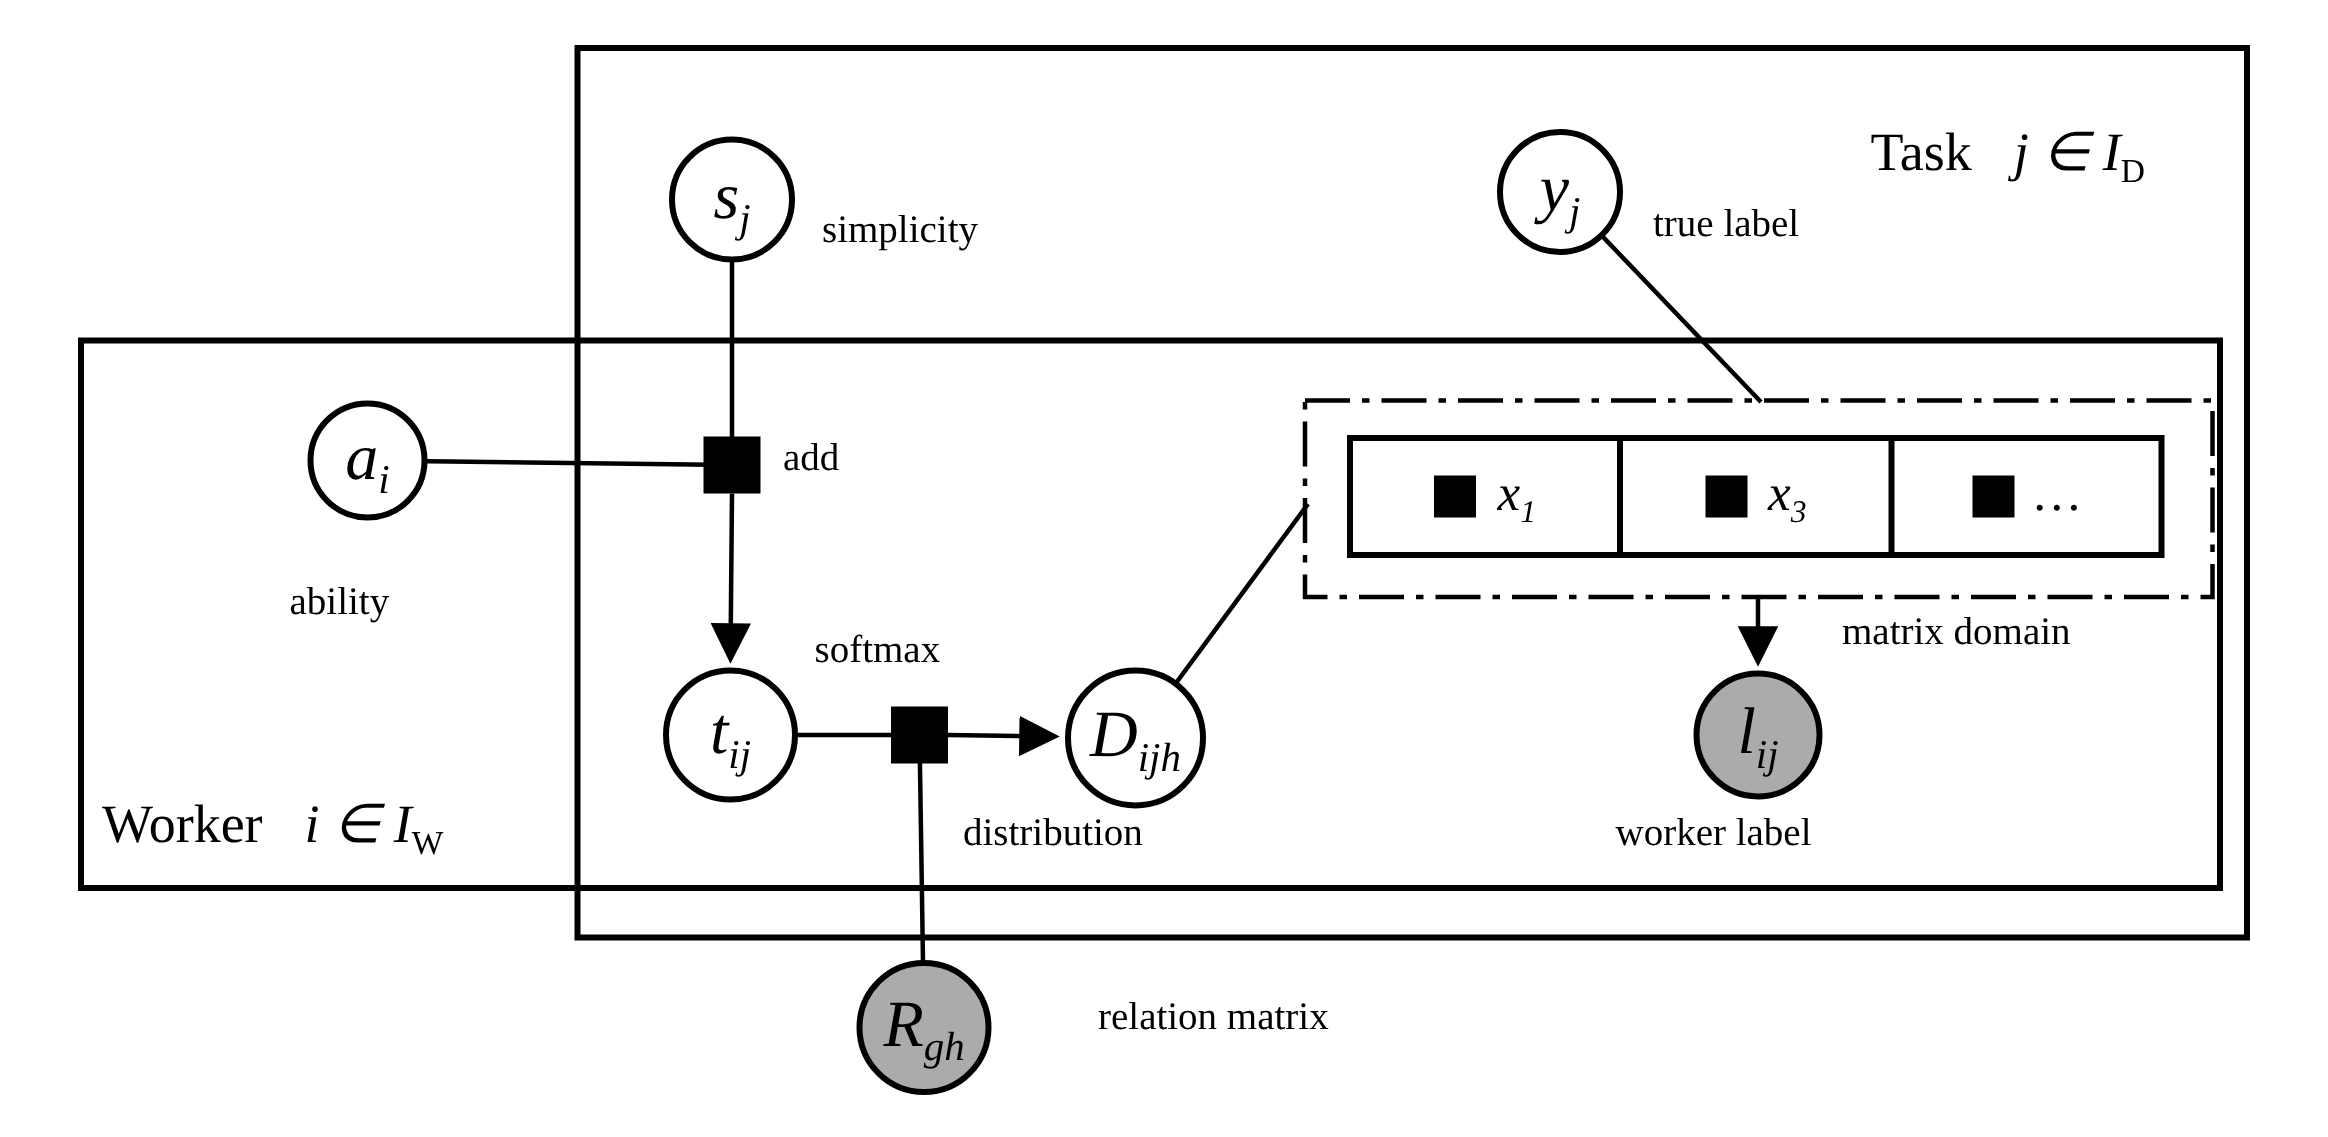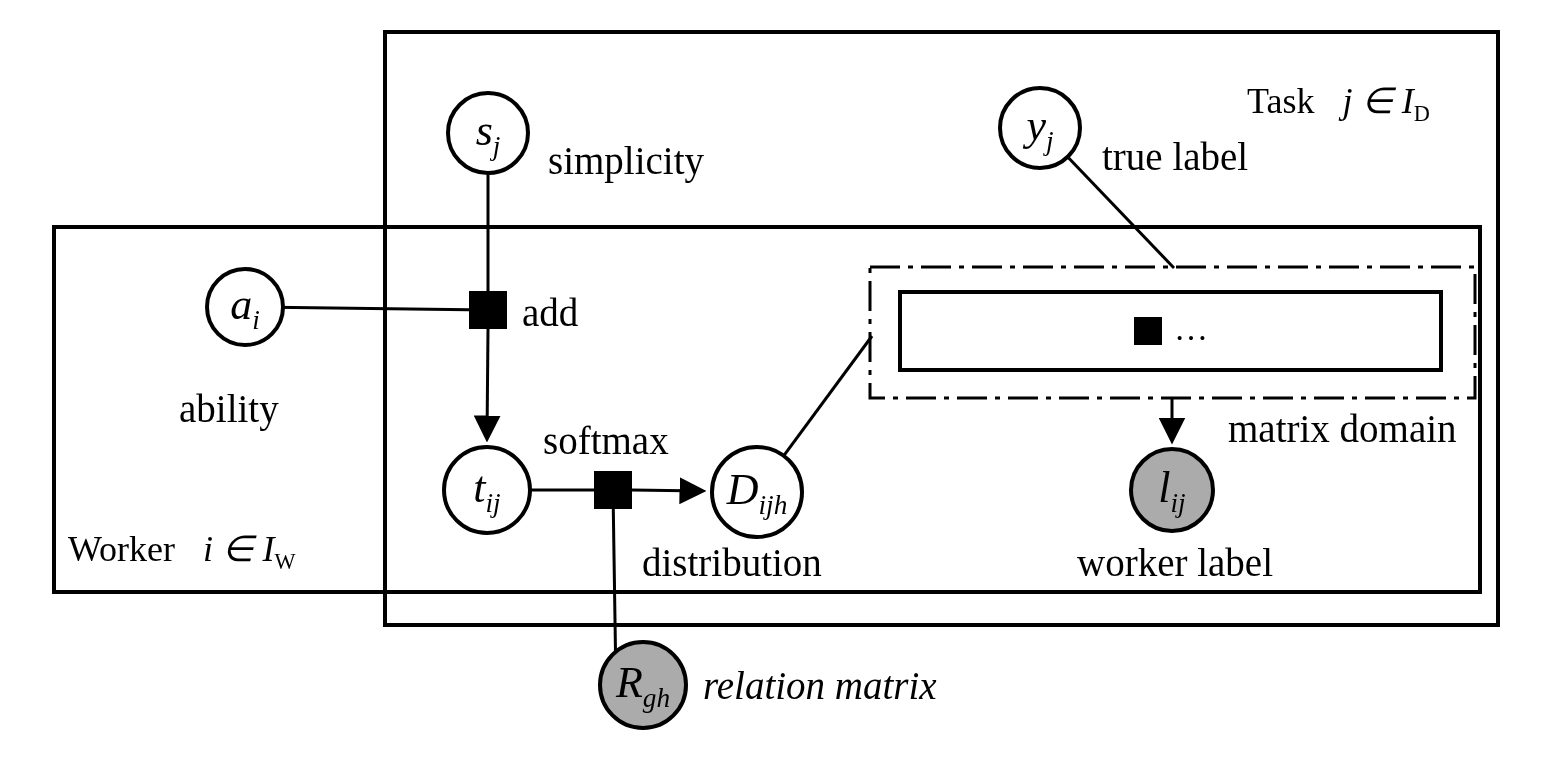--- a/index.html
+++ b/index.html
@@ -40,21 +40,21 @@
   }
   .node.shaded { background: #ababab; }
   .node-label {
     font-size: 44px;
     font-style: italic;
     white-space: nowrap;
   }
   .factor { position: absolute; background: #000; }
   .caption {
     position: absolute;
-    font-size: 39px;
+    font-size: 26px;
     white-space: nowrap;
   }
   .domain-box {
     position: absolute;
     border: 4px solid #000;
     background: #ffffff;
     display: flex;
   }
   .domain-cell {
     flex: 1 1 0;
@@ -98,20 +98,28 @@
   <span>Task</span><span class="math gap">j ∈ I</span><sub class="plain">D</sub>
 </div>
 
 <div class="plate-label" style="left:68px; top:528px;font-family:Liberation Serif, serif;">
   <span>Worker</span><span class="math gap">i ∈ I</span><sub class="plain">W</sub>
 </div>
 
 <div class="domain-box" style="left:898px; top:290px; width:545px; height:82px;">
   <div class="domain-cell">
     <span class="swatch"></span>
+    <span class="cell-label"><span>x</span><sub>1</sub></span>
+  </div>
+  <div class="domain-cell">
+    <span class="swatch"></span>
+    <span class="cell-label"><span>x</span><sub>3</sub></span>
+  </div>
+  <div class="domain-cell">
+    <span class="swatch"></span>
     <span class="cell-label"><span>…</span><sub></sub></span>
   </div>
 </div>
 <div class="caption" style="left:1228px; top:406px;">matrix domain</div>
 
 <div class="factor" style="left:469px; top:291px; width:38px; height:38px;"></div>
 <div class="caption" style="left:522px; top:290px;">add</div>
 
 <div class="factor" style="left:594px; top:471px; width:38px; height:38px;"></div>
 <div class="caption" style="left:543px; top:418px;">softmax</div>
@@ -122,32 +130,32 @@
 <div class="caption" style="left:548px; top:138px;">simplicity</div>
 
 <div class="node" style="left:998px; top:86px; width:84px; height:84px;">
   <span class="node-label"><span>y</span><sub>j</sub></span>
 </div>
 <div class="caption" style="left:1102px; top:134px;">true label</div>
 
 <div class="node" style="left:205px; top:267px; width:80px; height:80px;">
   <span class="node-label"><span>a</span><sub>i</sub></span>
 </div>
-<div class="caption" style="left:179px; top:386px;">ability</div>
+<div class="caption" style="left:193px; top:386px;">ability</div>
 
 <div class="node" style="left:442px; top:445px; width:90px; height:90px;">
   <span class="node-label"><span>t</span><sub>ij</sub></span>
 </div>
 
 <div class="node" style="left:710px; top:445px; width:94px; height:94px;">
   <span class="node-label"><span>D</span><sub>ijh</sub></span>
 </div>
 <div class="caption" style="left:642px; top:540px;">distribution</div>
 
 <div class="node shaded" style="left:1129px; top:447px; width:86px; height:86px;">
   <span class="node-label"><span>l</span><sub>ij</sub></span>
 </div>
 <div class="caption" style="left:1077px; top:540px;">worker label</div>
 
-<div class="node shaded" style="left:598px; top:640px; width:90px; height:90px;justify-content:center;">
+<div class="node shaded" style="left:571px; top:640px; width:90px; height:90px;justify-content:center;">
   <span class="node-label"><span>R</span><sub>gh</sub></span>
 </div>
-<div class="caption" style="left:703px; top:663px;font-style:italic;">relation matrix</div>
+<div class="caption" style="left:732px; top:663px;">relation matrix</div>
 
 </body></html>

